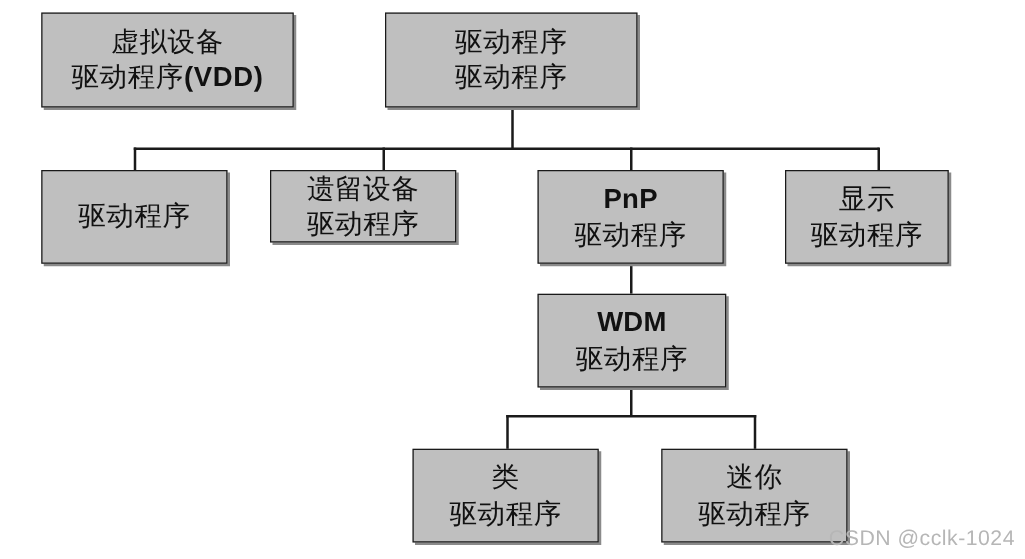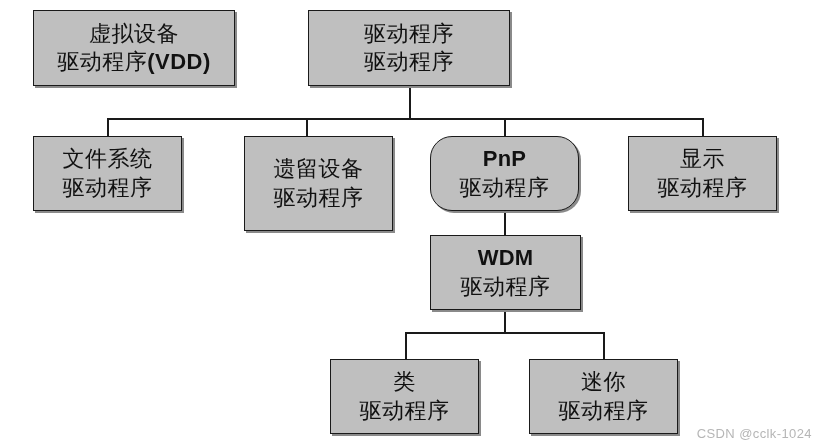--- a/index.html
+++ b/index.html
@@ -50,21 +50,21 @@
     background: #1a1a1a;
     z-index: 1;
   }
   .vline { width: 1.5px; }
   .hline { height: 1.5px; }
 
   #watermark {
     position: absolute;
     right: 8px;
     bottom: 6px;
-    font-size: 13px;
+    font-size: 17px;
     color: #b6b6b6;
     letter-spacing: 0.4px;
     white-space: nowrap;
     z-index: 5;
   }
 </style>
 </head>
 <body>
 
 <div id="canvas">
@@ -90,35 +90,34 @@
     <span class="l1">虚拟设备</span>
     <span class="l2"><span>驱动程序</span><span class="emph">(VDD)</span></span>
   </div>
 
   <div class="node" style="left:308px; top:10px; width:202px; height:76px;">
     <span class="l1">驱动程序</span>
     <span class="l2">驱动程序</span>
   </div>
 
   <div class="node" style="left:33px; top:136px; width:149px; height:75px;">
-    <span class="l1">文件系统</span>
     <span class="l2">驱动程序</span>
   </div>
 
-  <div class="node" style="left:244px; top:136px; width:149px; height:95px;">
+  <div class="node" style="left:216px; top:136px; width:149px; height:58px;">
     <span class="l1">遗留设备</span>
     <span class="l2">驱动程序</span>
   </div>
 
-  <div class="node bold-first" style="left:430px; top:136px; width:149px; height:75px;border-radius:22px;">
+  <div class="node bold-first" style="left:430px; top:136px; width:149px; height:75px;">
     <span class="l1">PnP</span>
     <span class="l2">驱动程序</span>
   </div>
 
-  <div class="node" style="left:628px; top:136px; width:149px; height:75px;">
+  <div class="node" style="left:628px; top:136px; width:131px; height:75px;">
     <span class="l1">显示</span>
     <span class="l2">驱动程序</span>
   </div>
 
   <div class="node bold-first" style="left:430px; top:235px; width:151px; height:75px;">
     <span class="l1">WDM</span>
     <span class="l2">驱动程序</span>
   </div>
 
   <div class="node" style="left:330px; top:359px; width:149px; height:75px;">

